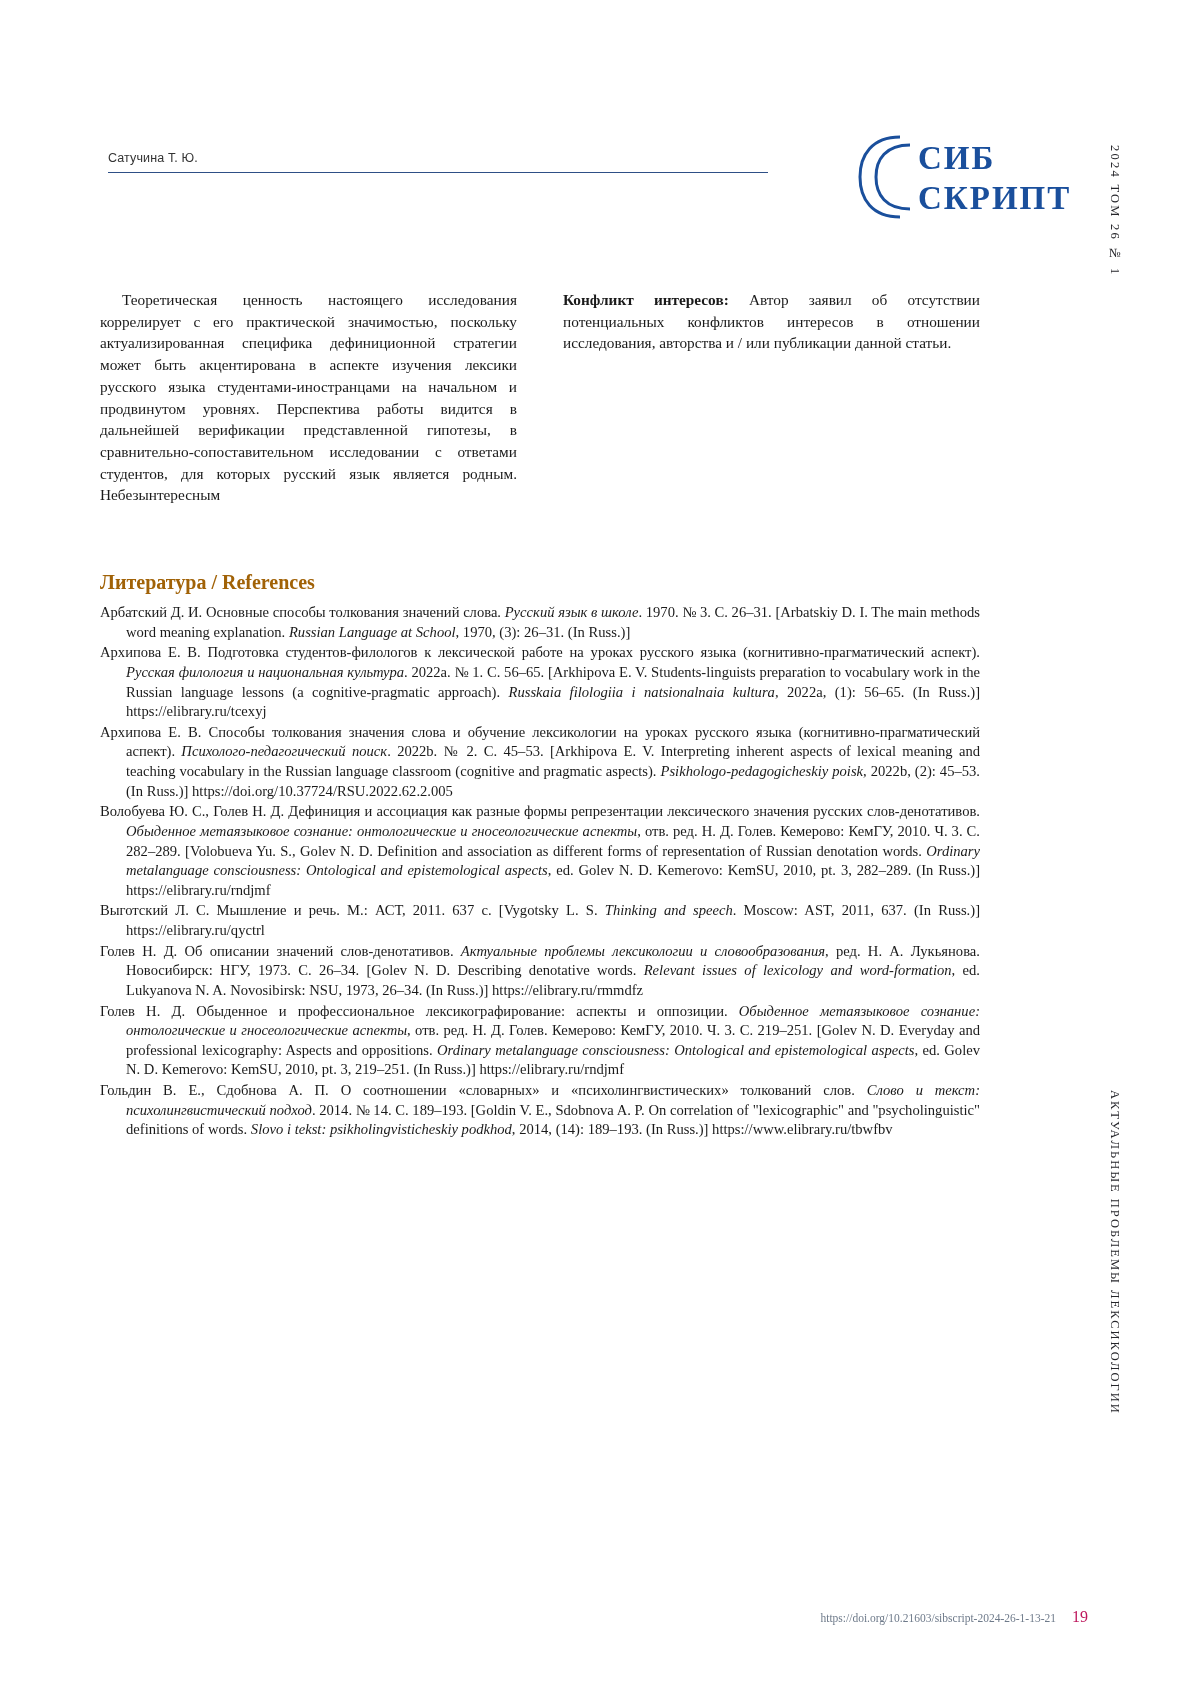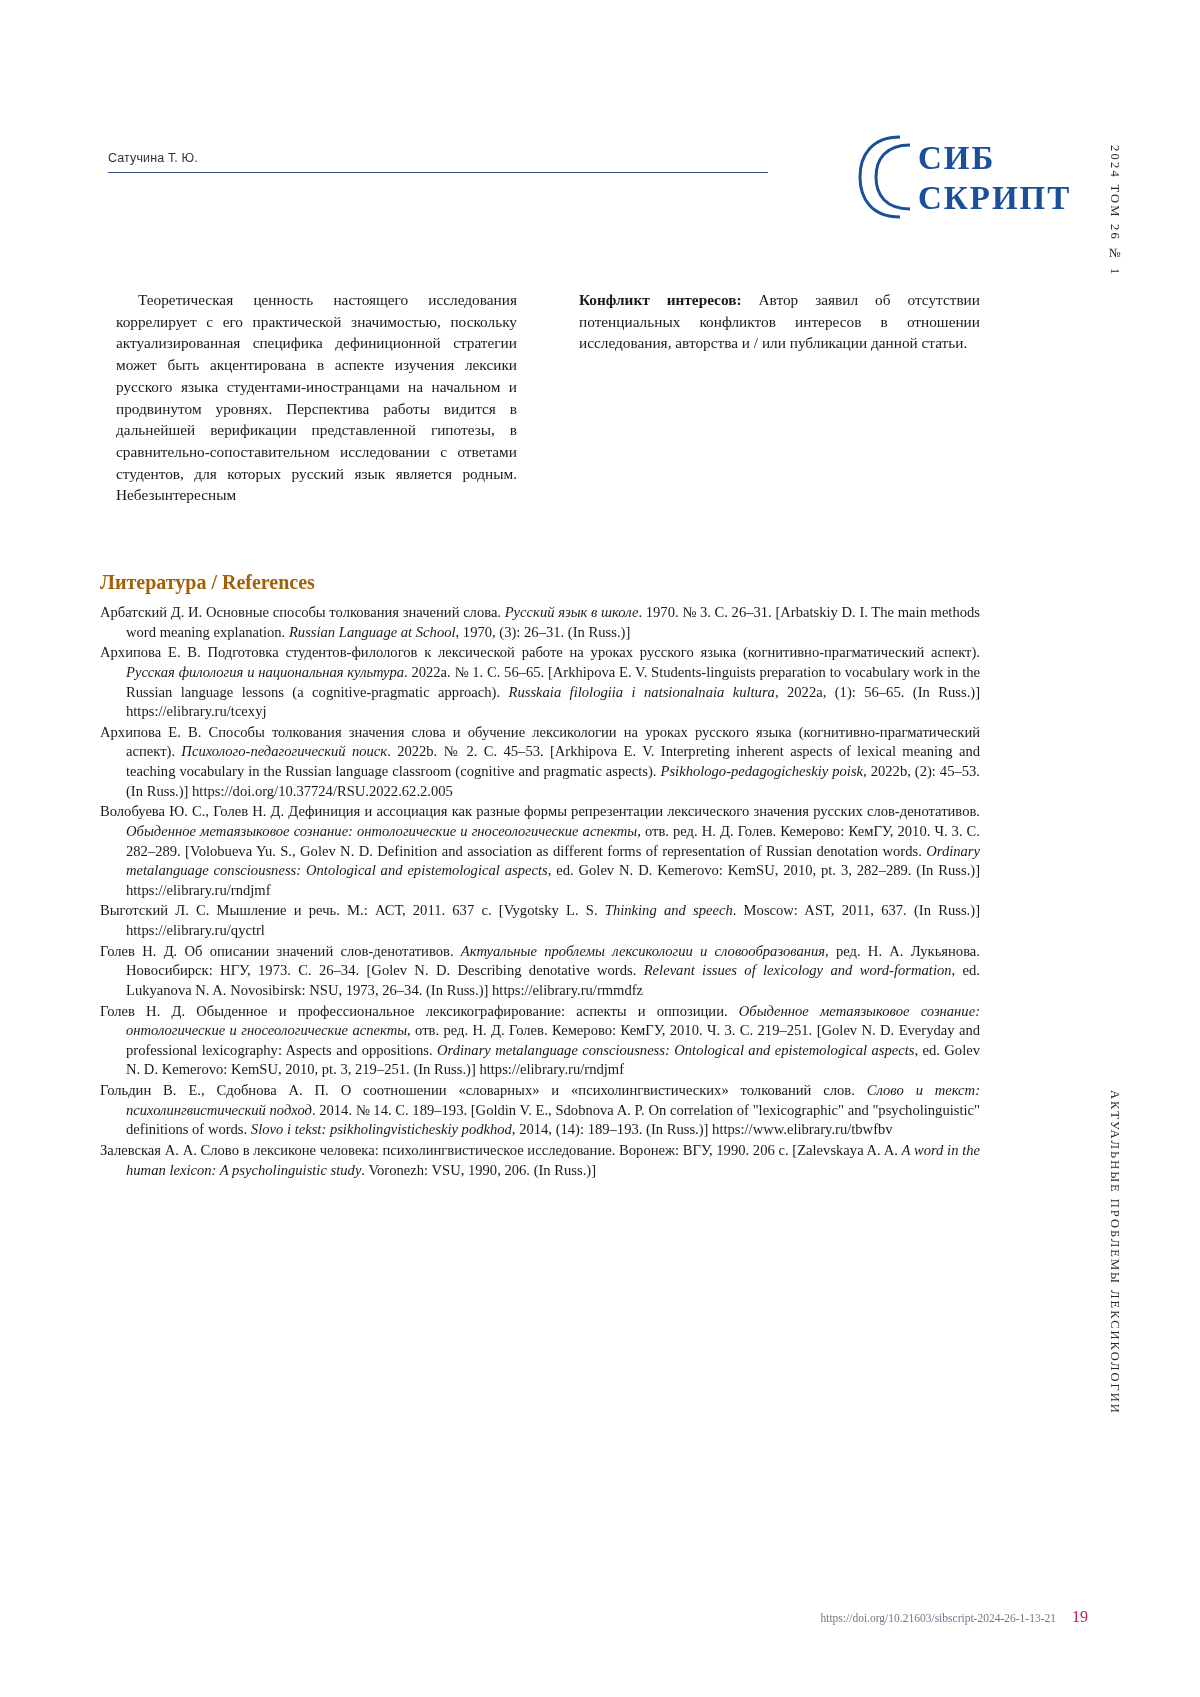--- a/index.html
+++ b/index.html
@@ -90,21 +90,21 @@
     display: flex;
     gap: 46px;
   }
   .col {
     width: 417px;
     font-size: 15.3px;
     line-height: 1.42;
     text-align: justify;
     hyphens: auto;
   }
-  .col p { margin: 0 0 0 16px; }
+  .col p { margin: 0 0 0 0; }
   .col p.indent { text-indent: 22px; }
   .col p + p { margin-top: 13px; font-style: italic; }
   .lbl-bold { font-weight: bold; }
 
   
   .ref-head {
     position: absolute;
     left: 100px;
     top: 556px;
     font-family: Liberation Serif, serif;
@@ -184,21 +184,20 @@
   <div class="ref-head">Литература / References</div>
   <div class="ref-list" id="ref-list">
       <div class="ref-item">Арбатский Д. И. Основные способы толкования значений слова. <i>Русский язык в школе</i>. 1970. № 3. С. 26–31. [Arbatskiy D. I. The main methods word meaning explanation. <i>Russian Language at School</i>, 1970, (3): 26–31. (In Russ.)]</div>
       <div class="ref-item">Архипова Е. В. Подготовка студентов-филологов к лексической работе на уроках русского языка (когнитивно-прагматический аспект). <i>Русская филология и национальная культура</i>. 2022a. № 1. С. 56–65. [Arkhipova E. V. Students-linguists preparation to vocabulary work in the Russian language lessons (a cognitive-pragmatic approach). <i>Russkaia filologiia i natsionalnaia kultura</i>, 2022a, (1): 56–65. (In Russ.)] https://elibrary.ru/tcexyj</div>
       <div class="ref-item">Архипова Е. В. Способы толкования значения слова и обучение лексикологии на уроках русского языка (когнитивно-прагматический аспект). <i>Психолого-педагогический поиск</i>. 2022b. № 2. С. 45–53. [Arkhipova E. V. Interpreting inherent aspects of lexical meaning and teaching vocabulary in the Russian language classroom (cognitive and pragmatic aspects). <i>Psikhologo-pedagogicheskiy poisk</i>, 2022b, (2): 45–53. (In Russ.)] https://doi.org/10.37724/RSU.2022.62.2.005</div>
       <div class="ref-item">Волобуева Ю. С., Голев Н. Д. Дефиниция и ассоциация как разные формы репрезентации лексического значения русских слов-денотативов. <i>Обыденное метаязыковое сознание: онтологические и гносеологические аспекты</i>, отв. ред. Н. Д. Голев. Кемерово: КемГУ, 2010. Ч. 3. С. 282–289. [Volobueva Yu. S., Golev N. D. Definition and association as different forms of representation of Russian denotation words. <i>Ordinary metalanguage consciousness: Ontological and epistemological aspects</i>, ed. Golev N. D. Kemerovo: KemSU, 2010, pt. 3, 282–289. (In Russ.)] https://elibrary.ru/rndjmf</div>
       <div class="ref-item">Выготский Л. С. Мышление и речь. М.: АСТ, 2011. 637 с. [Vygotsky L. S. <i>Thinking and speech</i>. Moscow: AST, 2011, 637. (In Russ.)] https://elibrary.ru/qyctrl</div>
       <div class="ref-item">Голев Н. Д. Об описании значений слов-денотативов. <i>Актуальные проблемы лексикологии и словообразования</i>, ред. Н. А. Лукьянова. Новосибирск: НГУ, 1973. С. 26–34. [Golev N. D. Describing denotative words. <i>Relevant issues of lexicology and word-formation</i>, ed. Lukyanova N. A. Novosibirsk: NSU, 1973, 26–34. (In Russ.)] https://elibrary.ru/rmmdfz</div>
       <div class="ref-item">Голев Н. Д. Обыденное и профессиональное лексикографирование: аспекты и оппозиции. <i>Обыденное метаязыковое сознание: онтологические и гносеологические аспекты</i>, отв. ред. Н. Д. Голев. Кемерово: КемГУ, 2010. Ч. 3. С. 219–251. [Golev N. D. Everyday and professional lexicography: Aspects and oppositions. <i>Ordinary metalanguage consciousness: Ontological and epistemological aspects</i>, ed. Golev N. D. Kemerovo: KemSU, 2010, pt. 3, 219–251. (In Russ.)] https://elibrary.ru/rndjmf</div>
       <div class="ref-item">Гольдин В. Е., Сдобнова А. П. О соотношении «словарных» и «психолингвистических» толкований слов. <i>Слово и текст: психолингвистический подход</i>. 2014. № 14. С. 189–193. [Goldin V. E., Sdobnova A. P. On correlation of "lexicographic" and "psycholinguistic" definitions of words. <i>Slovo i tekst: psikholingvisticheskiy podkhod</i>, 2014, (14): 189–193. (In Russ.)] https://www.elibrary.ru/tbwfbv</div>
-      <div class="ref-item">Залевская А. А. Слово в лексиконе человека: психолингвистическое исследование. Воронеж: ВГУ, 1990. 206 с. [Zalevskaya A. A. <i>A word in the human lexicon: A psycholinguistic study</i>. Voronezh: VSU, 1990, 206. (In Russ.)]</div>
     </div>
 
   <div class="footer">
     <div class="footer-doi">https://doi.org/10.21603/sibscript-2024-26-1-13-21</div>
     <div class="footer-page">19</div>
   </div>
 
 </div>
 
 </body></html>

